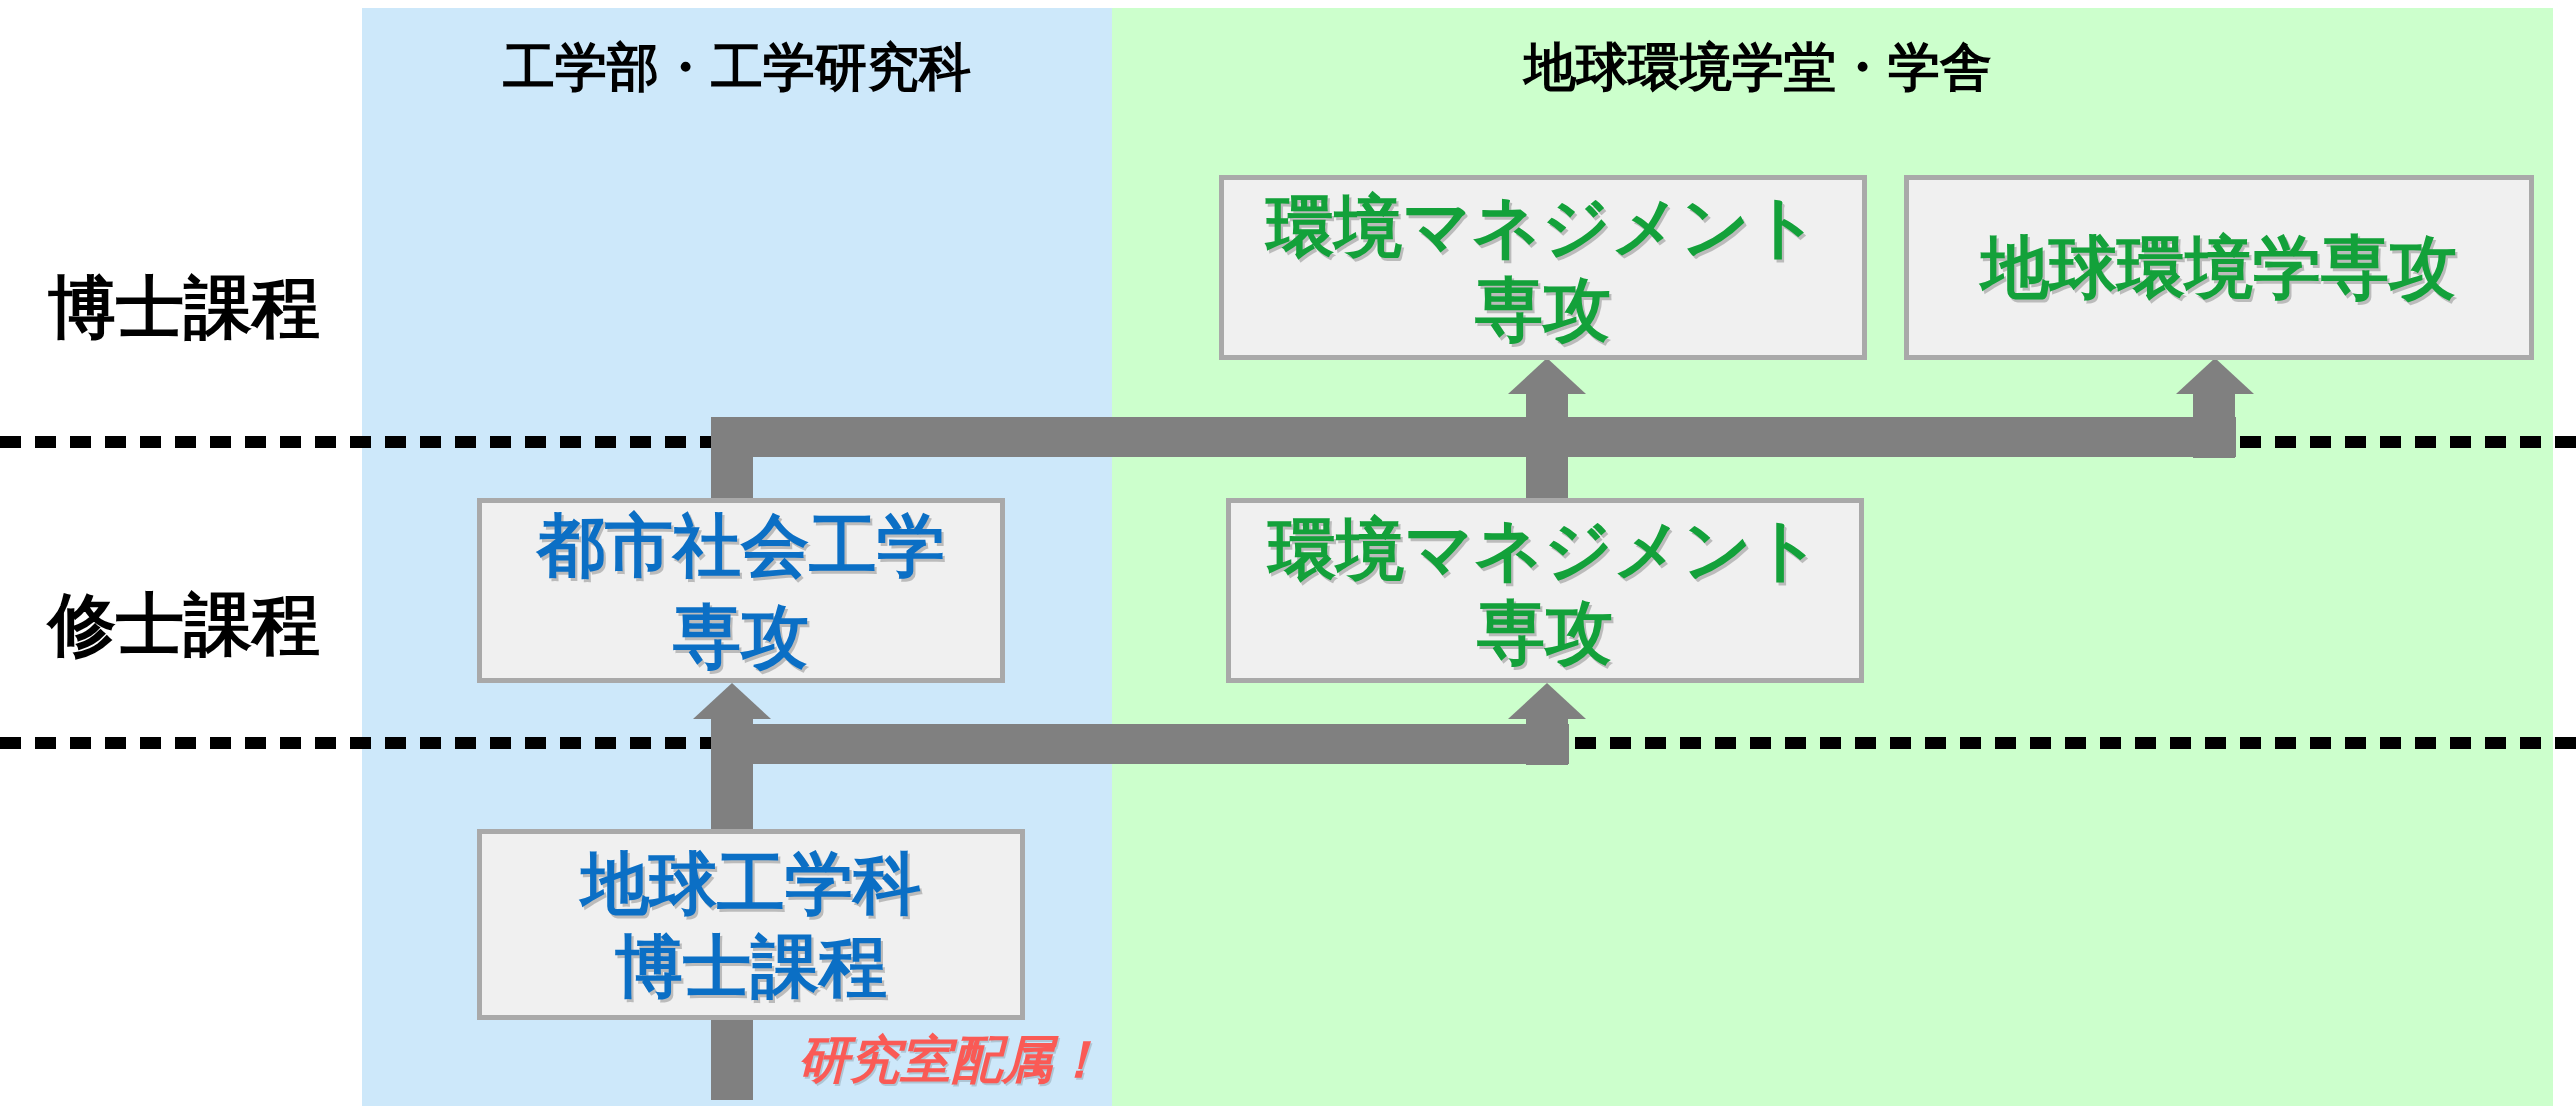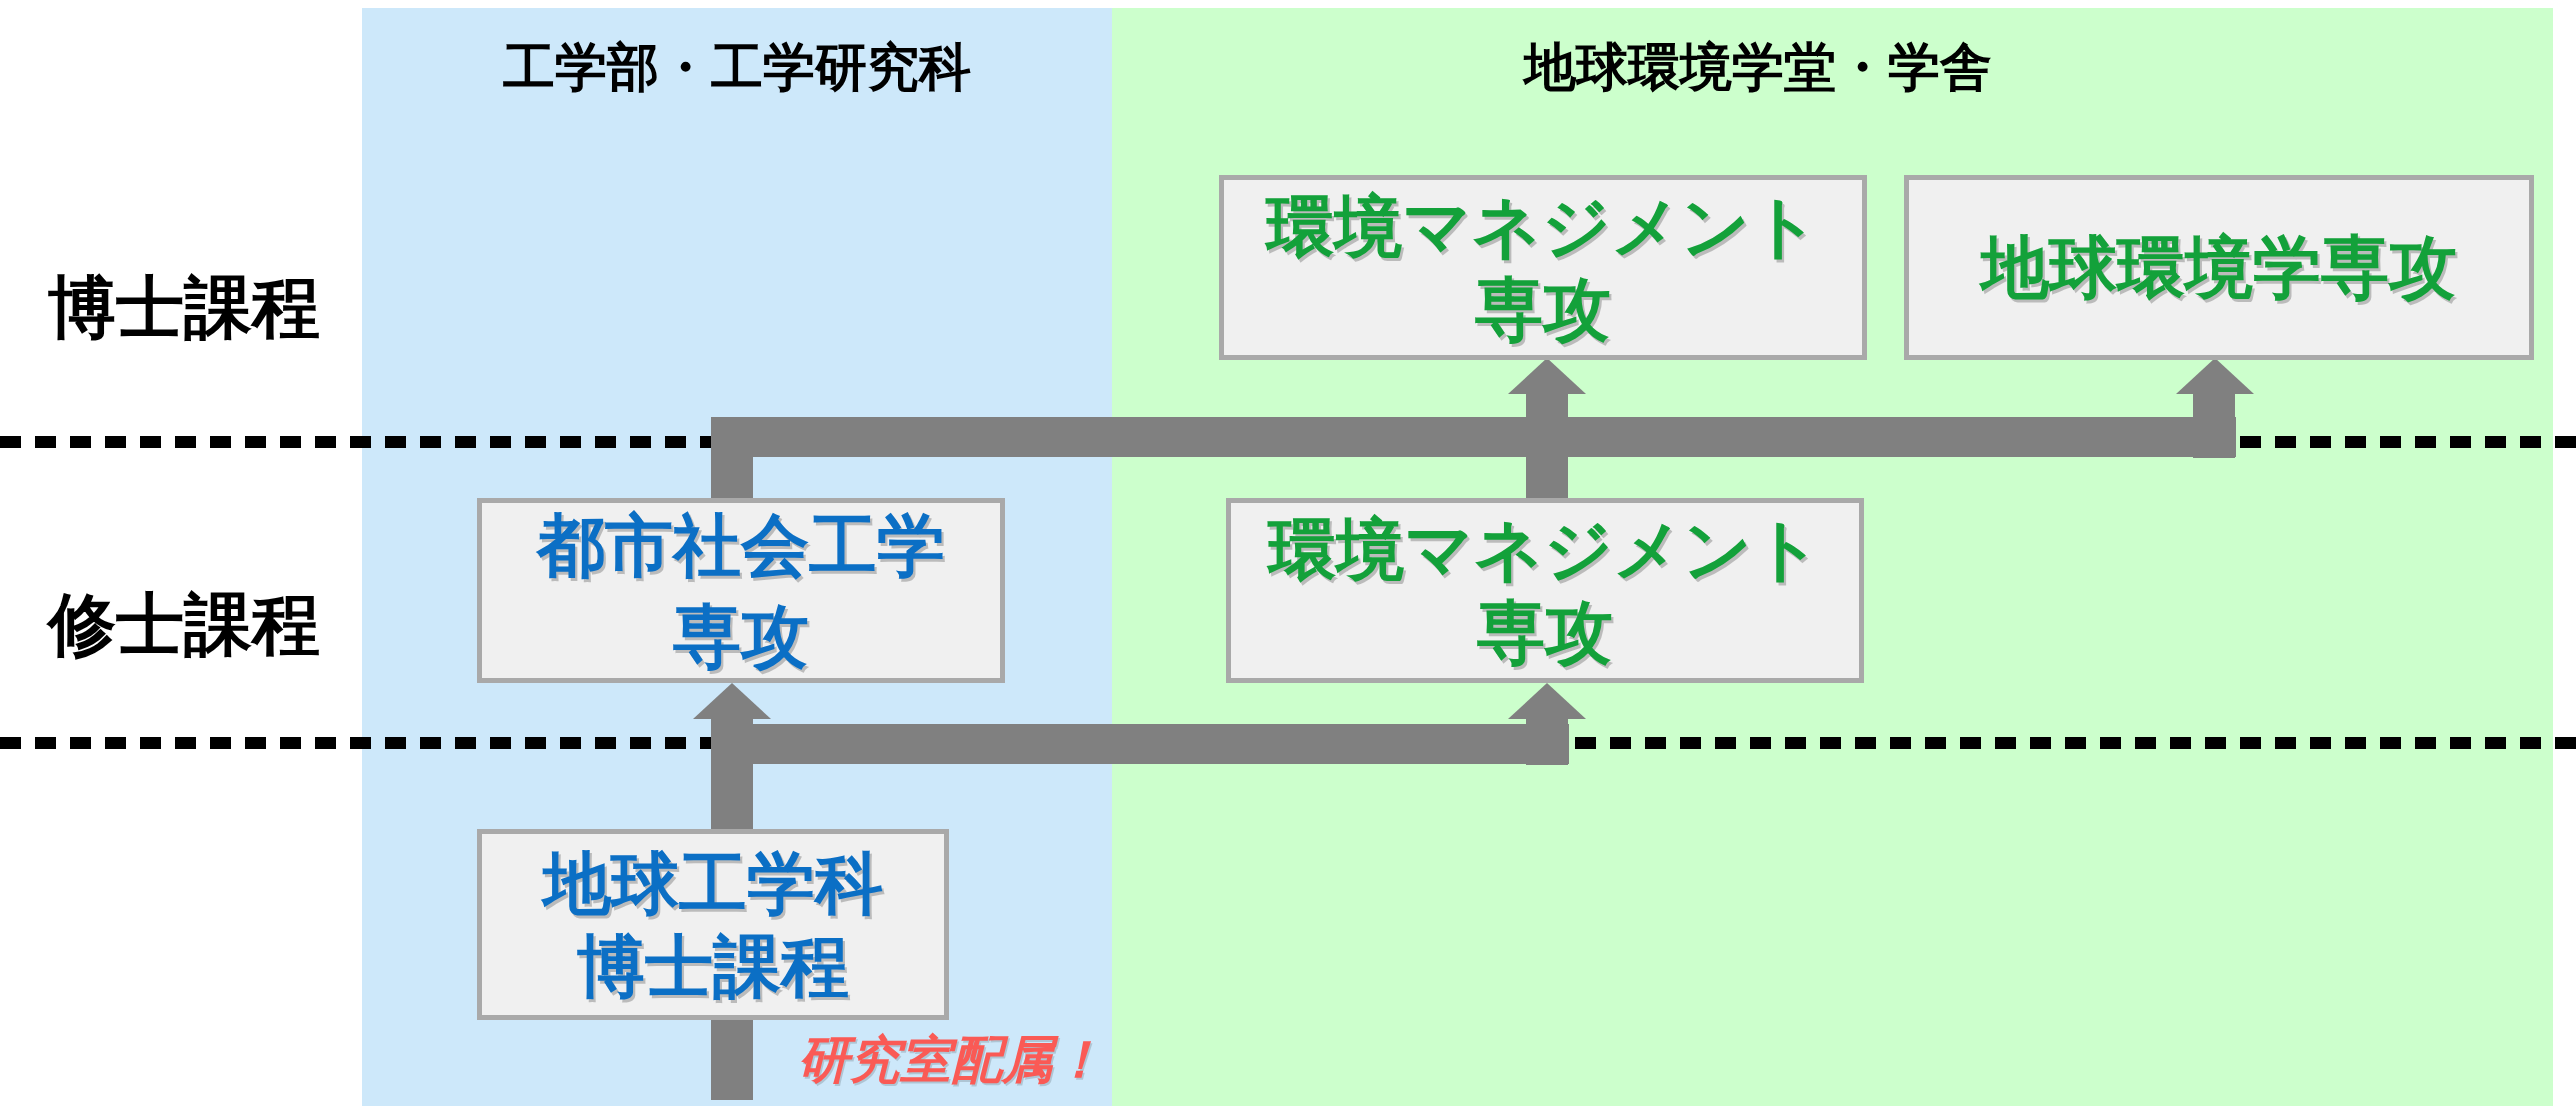--- a/index.html
+++ b/index.html
@@ -84,21 +84,21 @@
     z-index: 3;
     text-shadow: 2.3px 3.1px 0 rgba(0,0,0,0.22);
     white-space: nowrap;
   }
   .node-green { color: #13a13a; }
   .node-blue  { color: #0b6fc5; }
   .node-doct-env    { left: 1219px; top: 175px;  width: 648px; height: 185px; }
   .node-doct-global { left: 1904px; top: 175px;  width: 630px; height: 185px; }
   .node-master-urban{ left: 477px;  top: 498px;  width: 528px; height: 185px; gap: 8px; }
   .node-master-env  { left: 1226px; top: 498px;  width: 638px; height: 185px; }
-  .node-undergrad   { left: 477px;  top: 829px; width: 472px; height: 191px; }
+  .node-undergrad   { left: 477px;  top: 829px; width: 548px; height: 191px; }
 
   
   .row-label {
     font-size: 68px;
     line-height: 82px;
     color: #000000;
     z-index: 3;
     white-space: nowrap;
     margin-top: 32px;
   }

